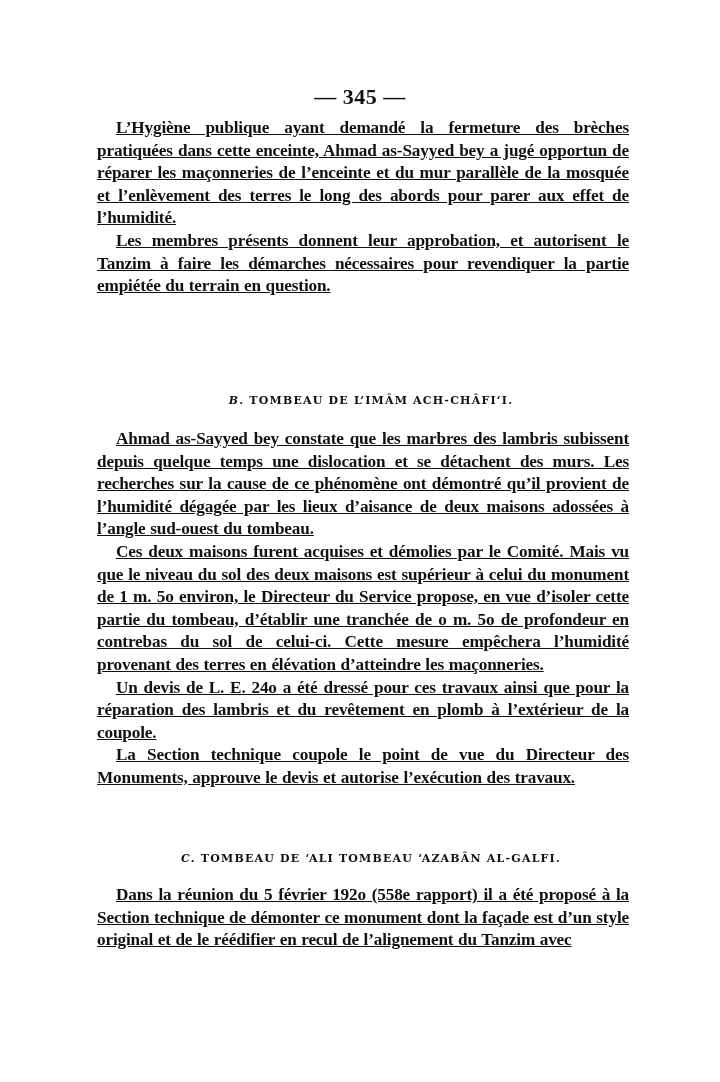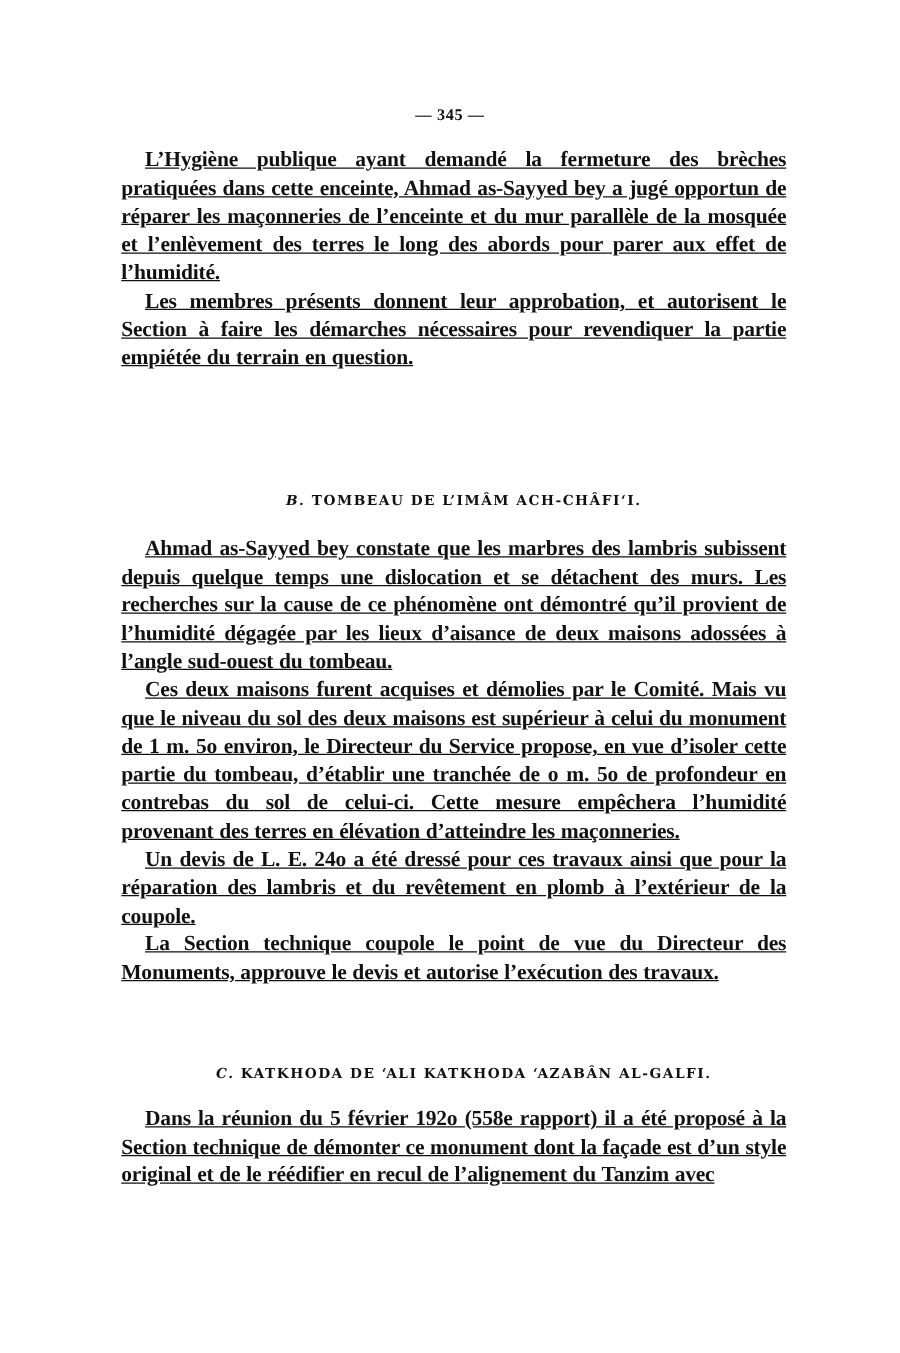--- a/index.html
+++ b/index.html
@@ -1,49 +1,49 @@
 <!DOCTYPE html>
 <html><head>
 <meta charset="utf-8">
 <style>
   html, body { margin: 0; padding: 0; background: #ffffff; }
   body { width: 720px; height: 1082px; position: relative; overflow: hidden;
          font-family: "Liberation Serif", "DejaVu Serif", serif; color: #111; }
   .page-number { position: absolute; top: 84px; left: 0; width: 720px; text-align: center;
-                 font-size: 13px; font-weight: bold; letter-spacing: 0.5px; }
+                 font-size: 22px; font-weight: bold; letter-spacing: 0.5px; }
   .block { position: absolute; left: 97px; width: 532px; text-decoration: underline; }
   .para { margin: 0; font-size: 17.2px; line-height: 22.6px; font-weight: bold;
           text-align: justify; text-indent: 19px; letter-spacing: -0.15px; word-spacing: 0.5px; }
   .heading { position: absolute; left: 11px; width: 720px; text-align: center;
              font-size: 11px; font-weight: bold; letter-spacing: 1.2px;
              font-family: "DejaVu Serif", "Liberation Serif", serif; }
   .heading .letter { font-style: italic; }
 </style>
 </head>
 <body>
 
 <div class="page-number">— 345 —</div>
 
 <div class="block" style="top:117px;">
   <p class="para">L’Hygiène publique ayant demandé la fermeture des brèches pratiquées dans cette enceinte, Ahmad as-Sayyed bey a jugé opportun de réparer les maçonneries de l’enceinte et du mur parallèle de la mosquée et l’enlèvement des terres le long des abords pour parer aux effet de l’humidité.</p>
-  <p class="para">Les membres présents donnent leur approbation, et autorisent le Section à faire les démarches nécessaires pour revendiquer la partie empiétée du terrain en question.</p>
+  <p class="para">Les membres présents donnent leur approbation, et autorisent le Tanzim à faire les démarches nécessaires pour revendiquer la partie empiétée du terrain en question.</p>
 </div>
 
 <div class="heading" style="top:394px;">
   <span class="letter">B.</span>
   <span>TOMBEAU DE L’IMÂM ACH-CHÂFI‘I.</span>
 </div>
 
 <div class="block" style="top:428px;">
   <p class="para">Ahmad as-Sayyed bey constate que les marbres des lambris subissent depuis quelque temps une dislocation et se détachent des murs. Les recherches sur la cause de ce phénomène ont démontré qu’il provient de l’humidité dégagée par les lieux d’aisance de deux maisons adossées à l’angle sud-ouest du tombeau.</p>
   <p class="para">Ces deux maisons furent acquises et démolies par le Comité. Mais vu que le niveau du sol des deux maisons est supérieur à celui du monument de 1 m. 5o environ, le Directeur du Service propose, en vue d’isoler cette partie du tombeau, d’établir une tranchée de o m. 5o de profondeur en contrebas du sol de celui-ci. Cette mesure empêchera l’humidité provenant des terres en élévation d’atteindre les maçonneries.</p>
   <p class="para">Un devis de L. E. 24o a été dressé pour ces travaux ainsi que pour la réparation des lambris et du revêtement en plomb à l’extérieur de la coupole.</p>
   <p class="para">La Section technique coupole le point de vue du Directeur des Monuments, approuve le devis et autorise l’exécution des travaux.</p>
 </div>
 
 <div class="heading" style="top:852px;">
   <span class="letter">C.</span>
-  <span>KATKHODA DE ‘ALI KATKHODA ‘AZABÂN AL-GALFI.</span>
+  <span>TOMBEAU DE ‘ALI TOMBEAU ‘AZABÂN AL-GALFI.</span>
 </div>
 
 <div class="block" style="top:884px;">
   <p class="para">Dans la réunion du 5 février 192o (558e rapport) il a été proposé à la Section technique de démonter ce monument dont la façade est d’un style original et de le réédifier en recul de l’alignement du Tanzim avec</p>
 </div>
 
 </body></html>

